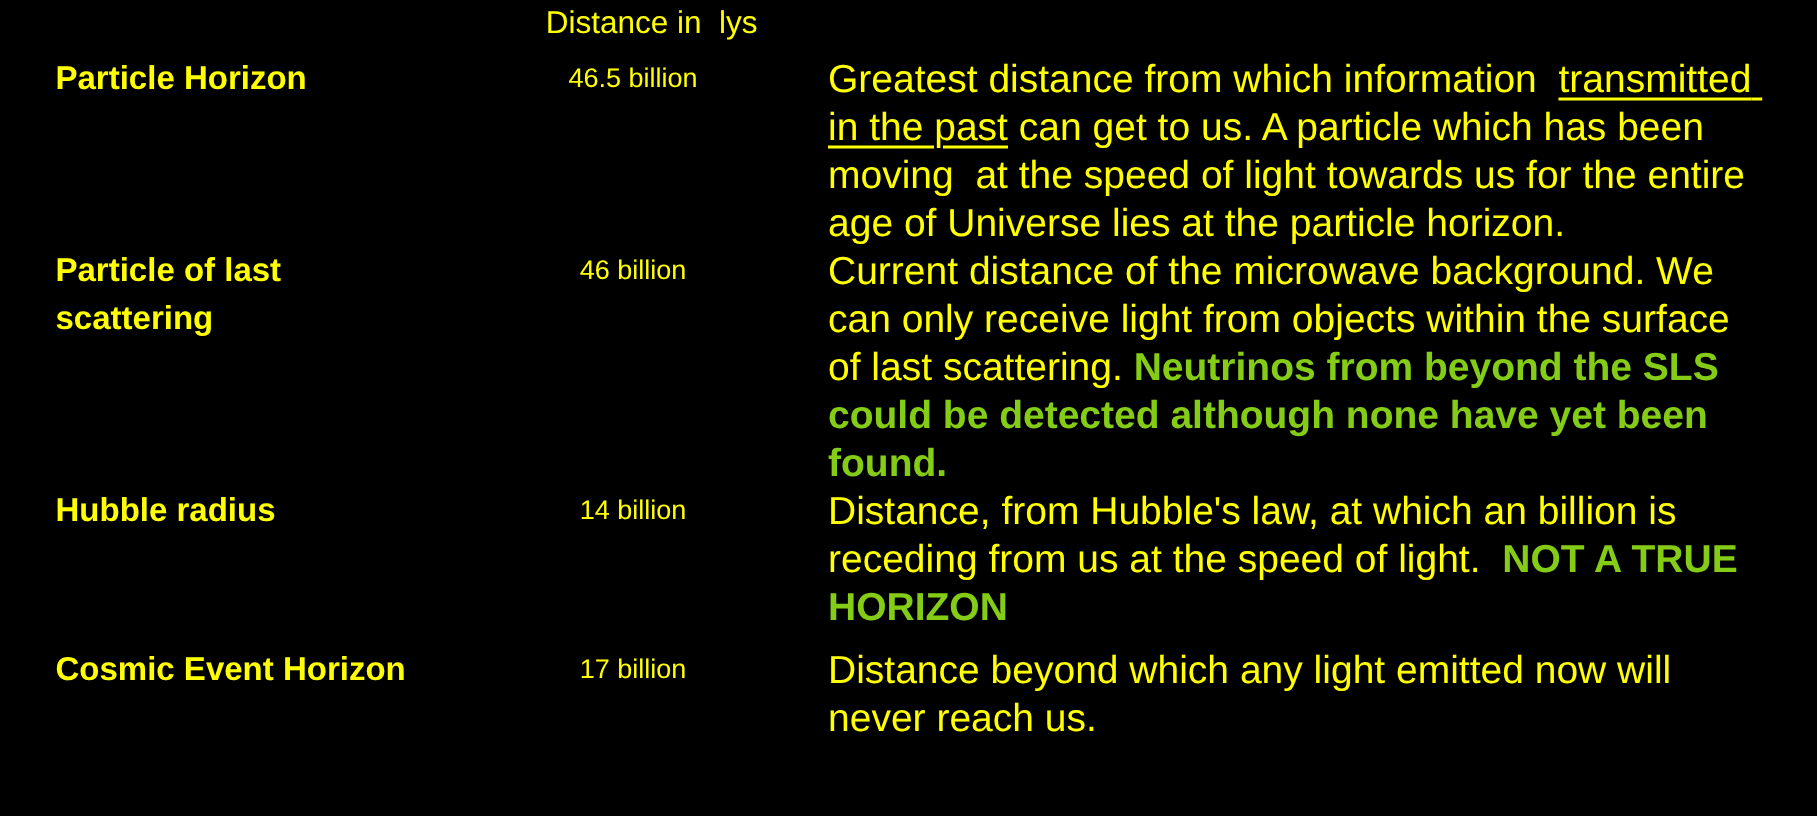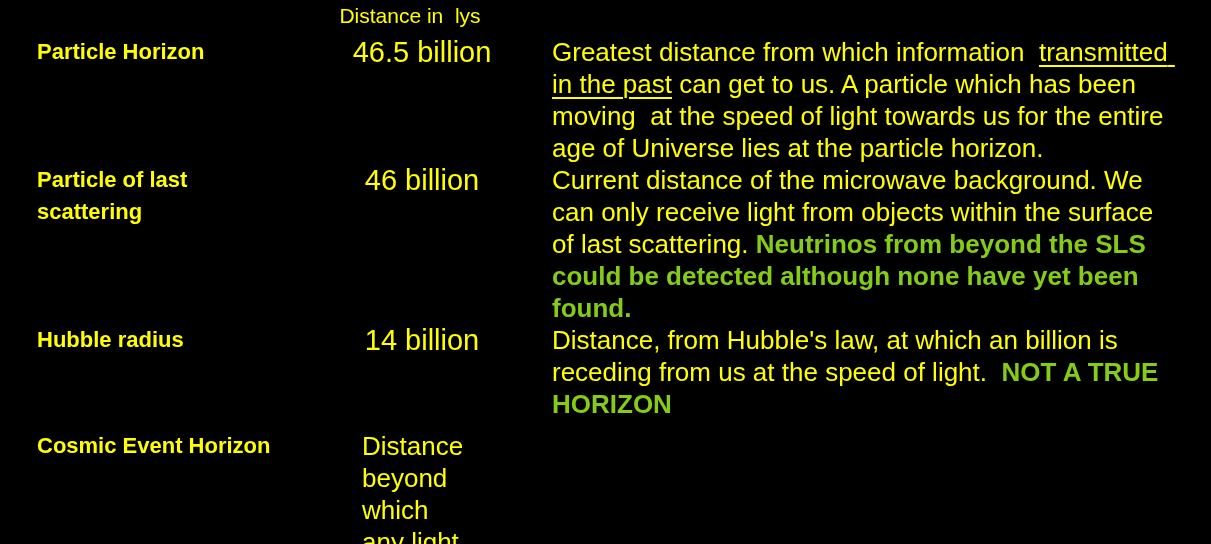--- a/index.html
+++ b/index.html
@@ -28,21 +28,21 @@
     display: grid;
     grid-template-columns: 290px 190px 1fr;
     padding-left: 25px;
     align-items: start;
   }
   .header-row {
     margin-top: 2px;
   }
   .col-header {
     grid-column: 2;
-    text-align: center;
+    text-align: right;
     font-size: 21px;
     line-height: 28px;
     white-space: pre;
   }
   .rows {
     margin-top: 6px;
     margin-left: 12px;
   }
   .row-1 { min-height: 128px; }
   .row-2 { min-height: 128px; }
@@ -50,21 +50,21 @@
   .row-4 { min-height: 76px; }
   .label {
     font-weight: 700;
     font-size: 22px;
     line-height: 32px;
     width: 250px;
     box-sizing: border-box;
   }
   .distance {
     text-align: center;
-    font-size: 29px;
+    font-size: 18px;
     line-height: 32px;
   }
   .desc {
     font-size: 26px;
     line-height: 32px;
     padding-left: 35px;
     padding-right: 40px;
     white-space: pre-wrap;
   }
   .seg-normal { }
@@ -103,17 +103,18 @@
     </div>
 
     <div class="grid row-3">
       <div class="label">Hubble radius</div>
       <div class="distance">14 billion</div>
       <div class="desc"><span class="seg-normal">Distance, from Hubble's law, at which an billion is receding from us at the speed of light.  </span><span class="seg-bold-orange">NOT A TRUE HORIZON</span></div>
     </div>
 
     <div class="grid row-4">
       <div class="label">Cosmic Event Horizon</div>
+      <div class="distance">17 billion</div>
       <div class="desc"><span class="seg-normal">Distance beyond which any light emitted now will never reach us.</span></div>
     </div>
 
   </div>
 </div>
 
 </body></html>

